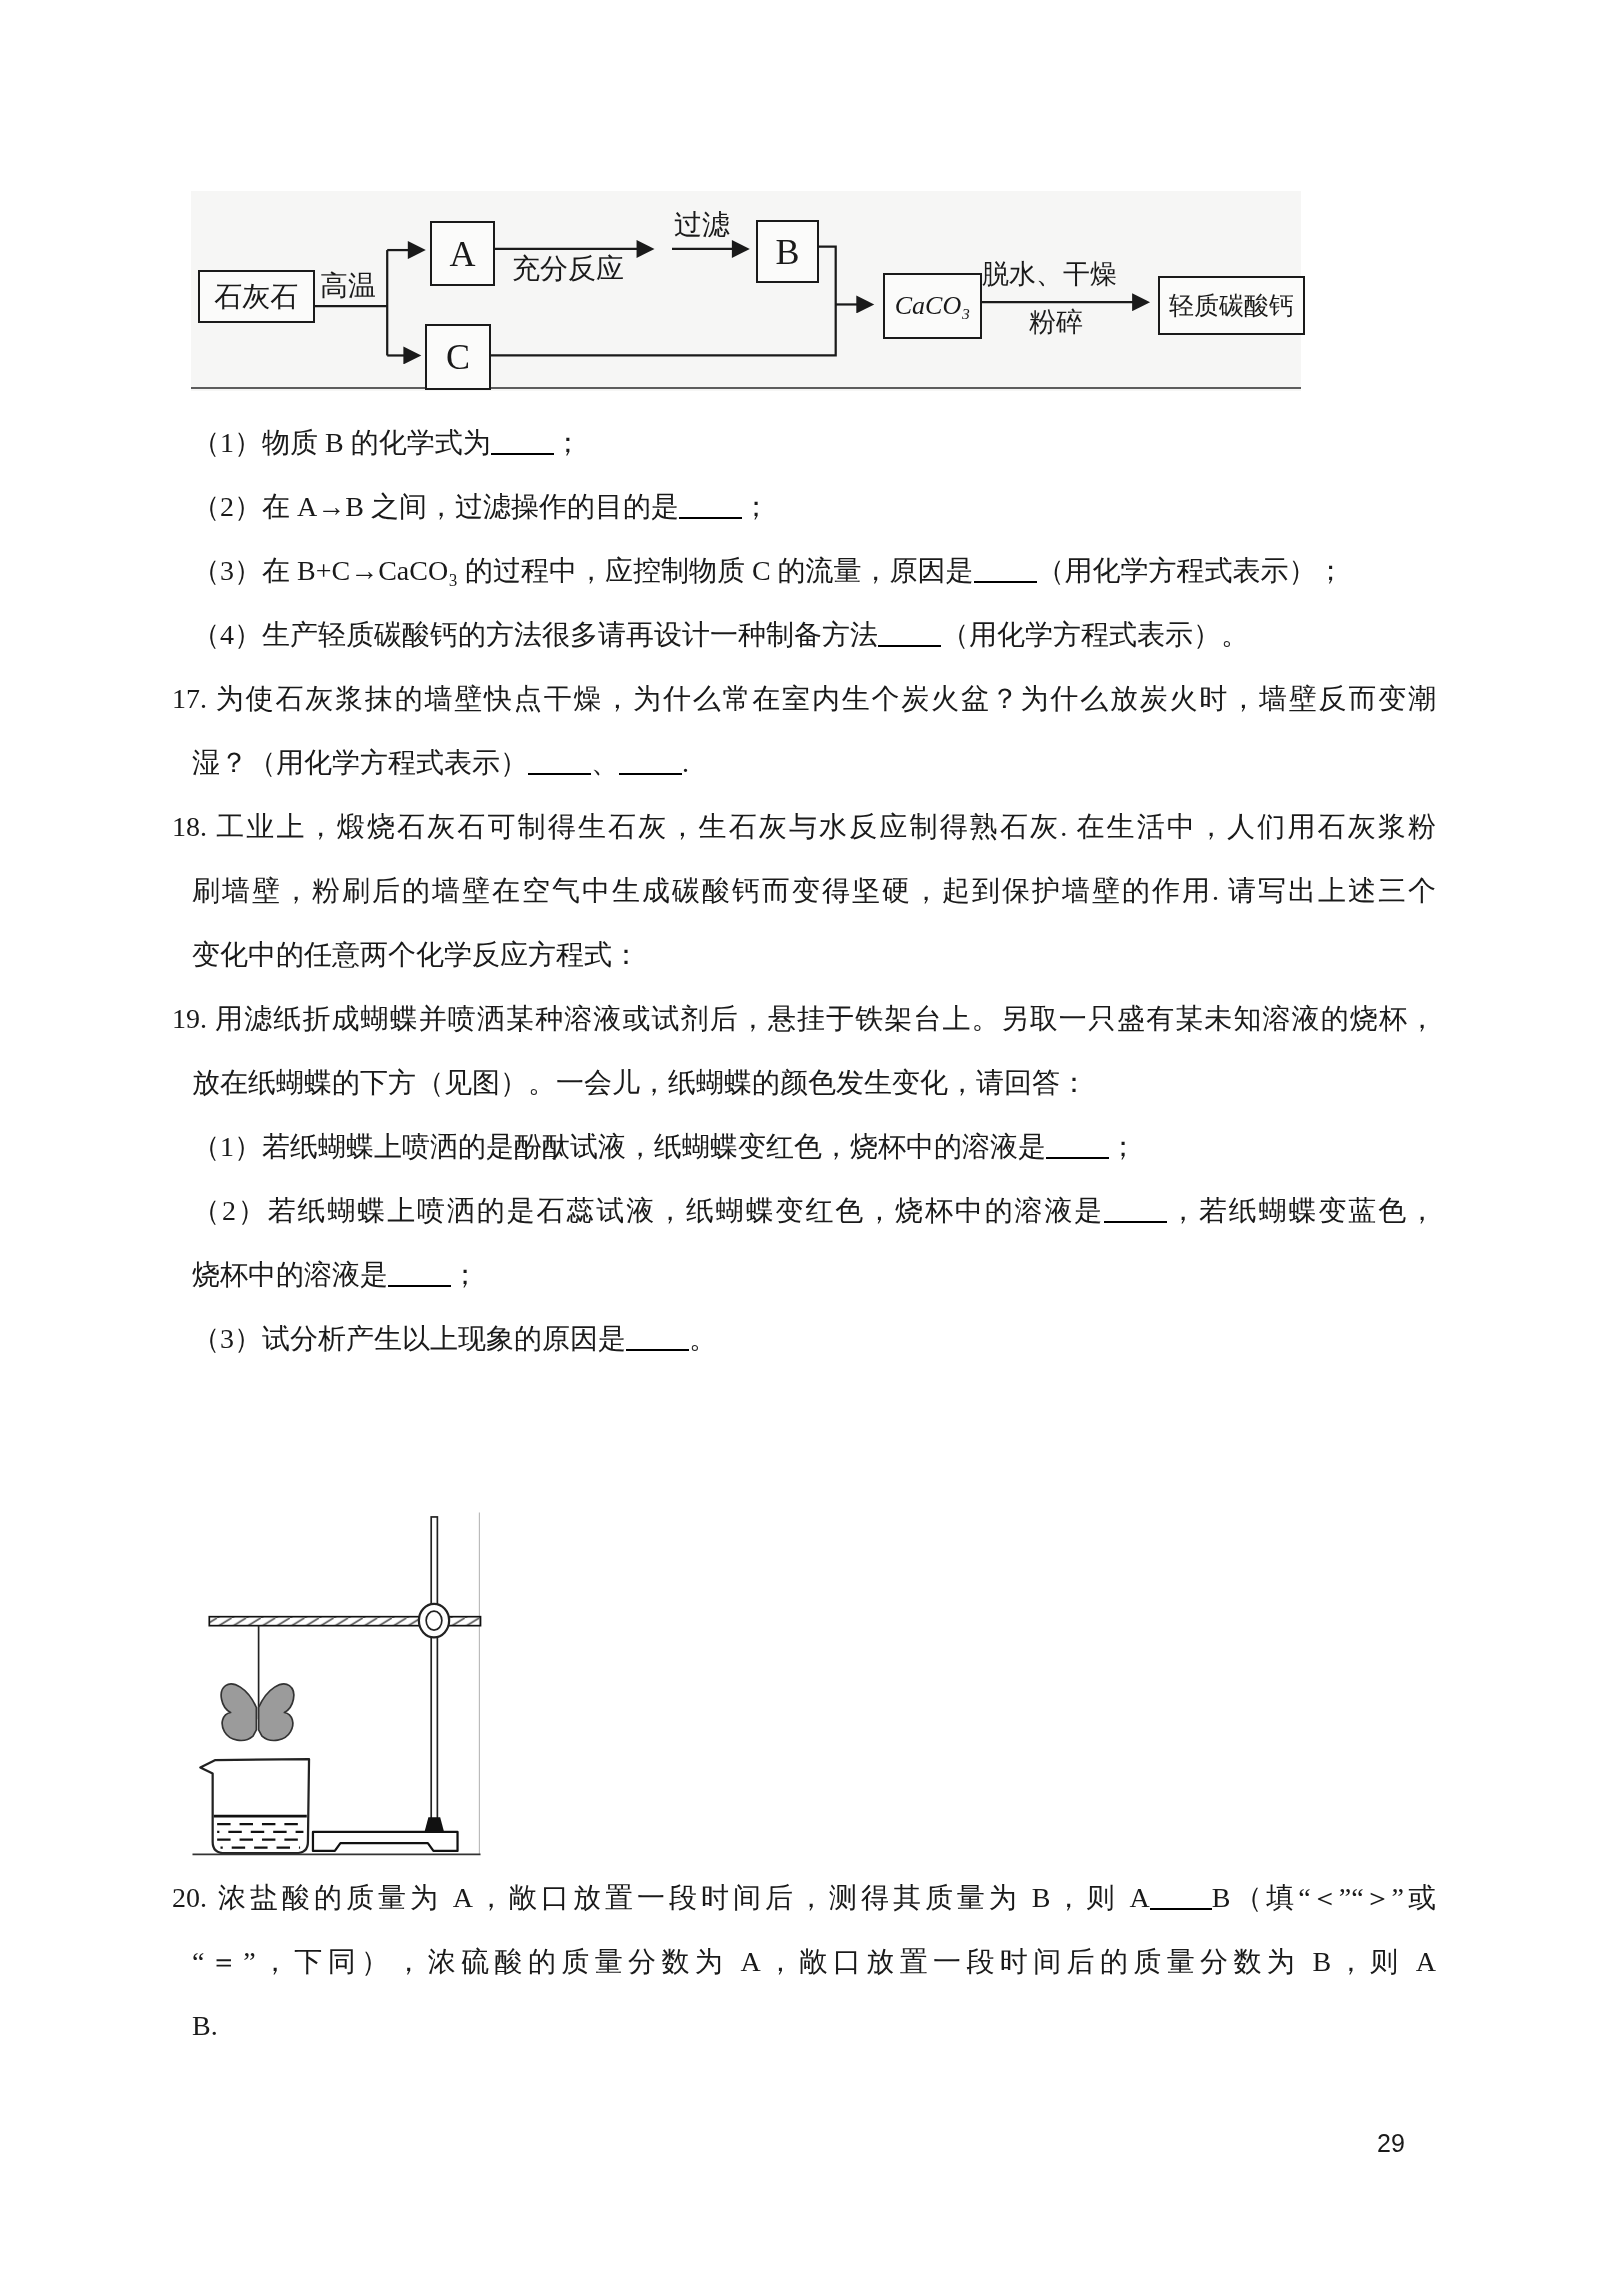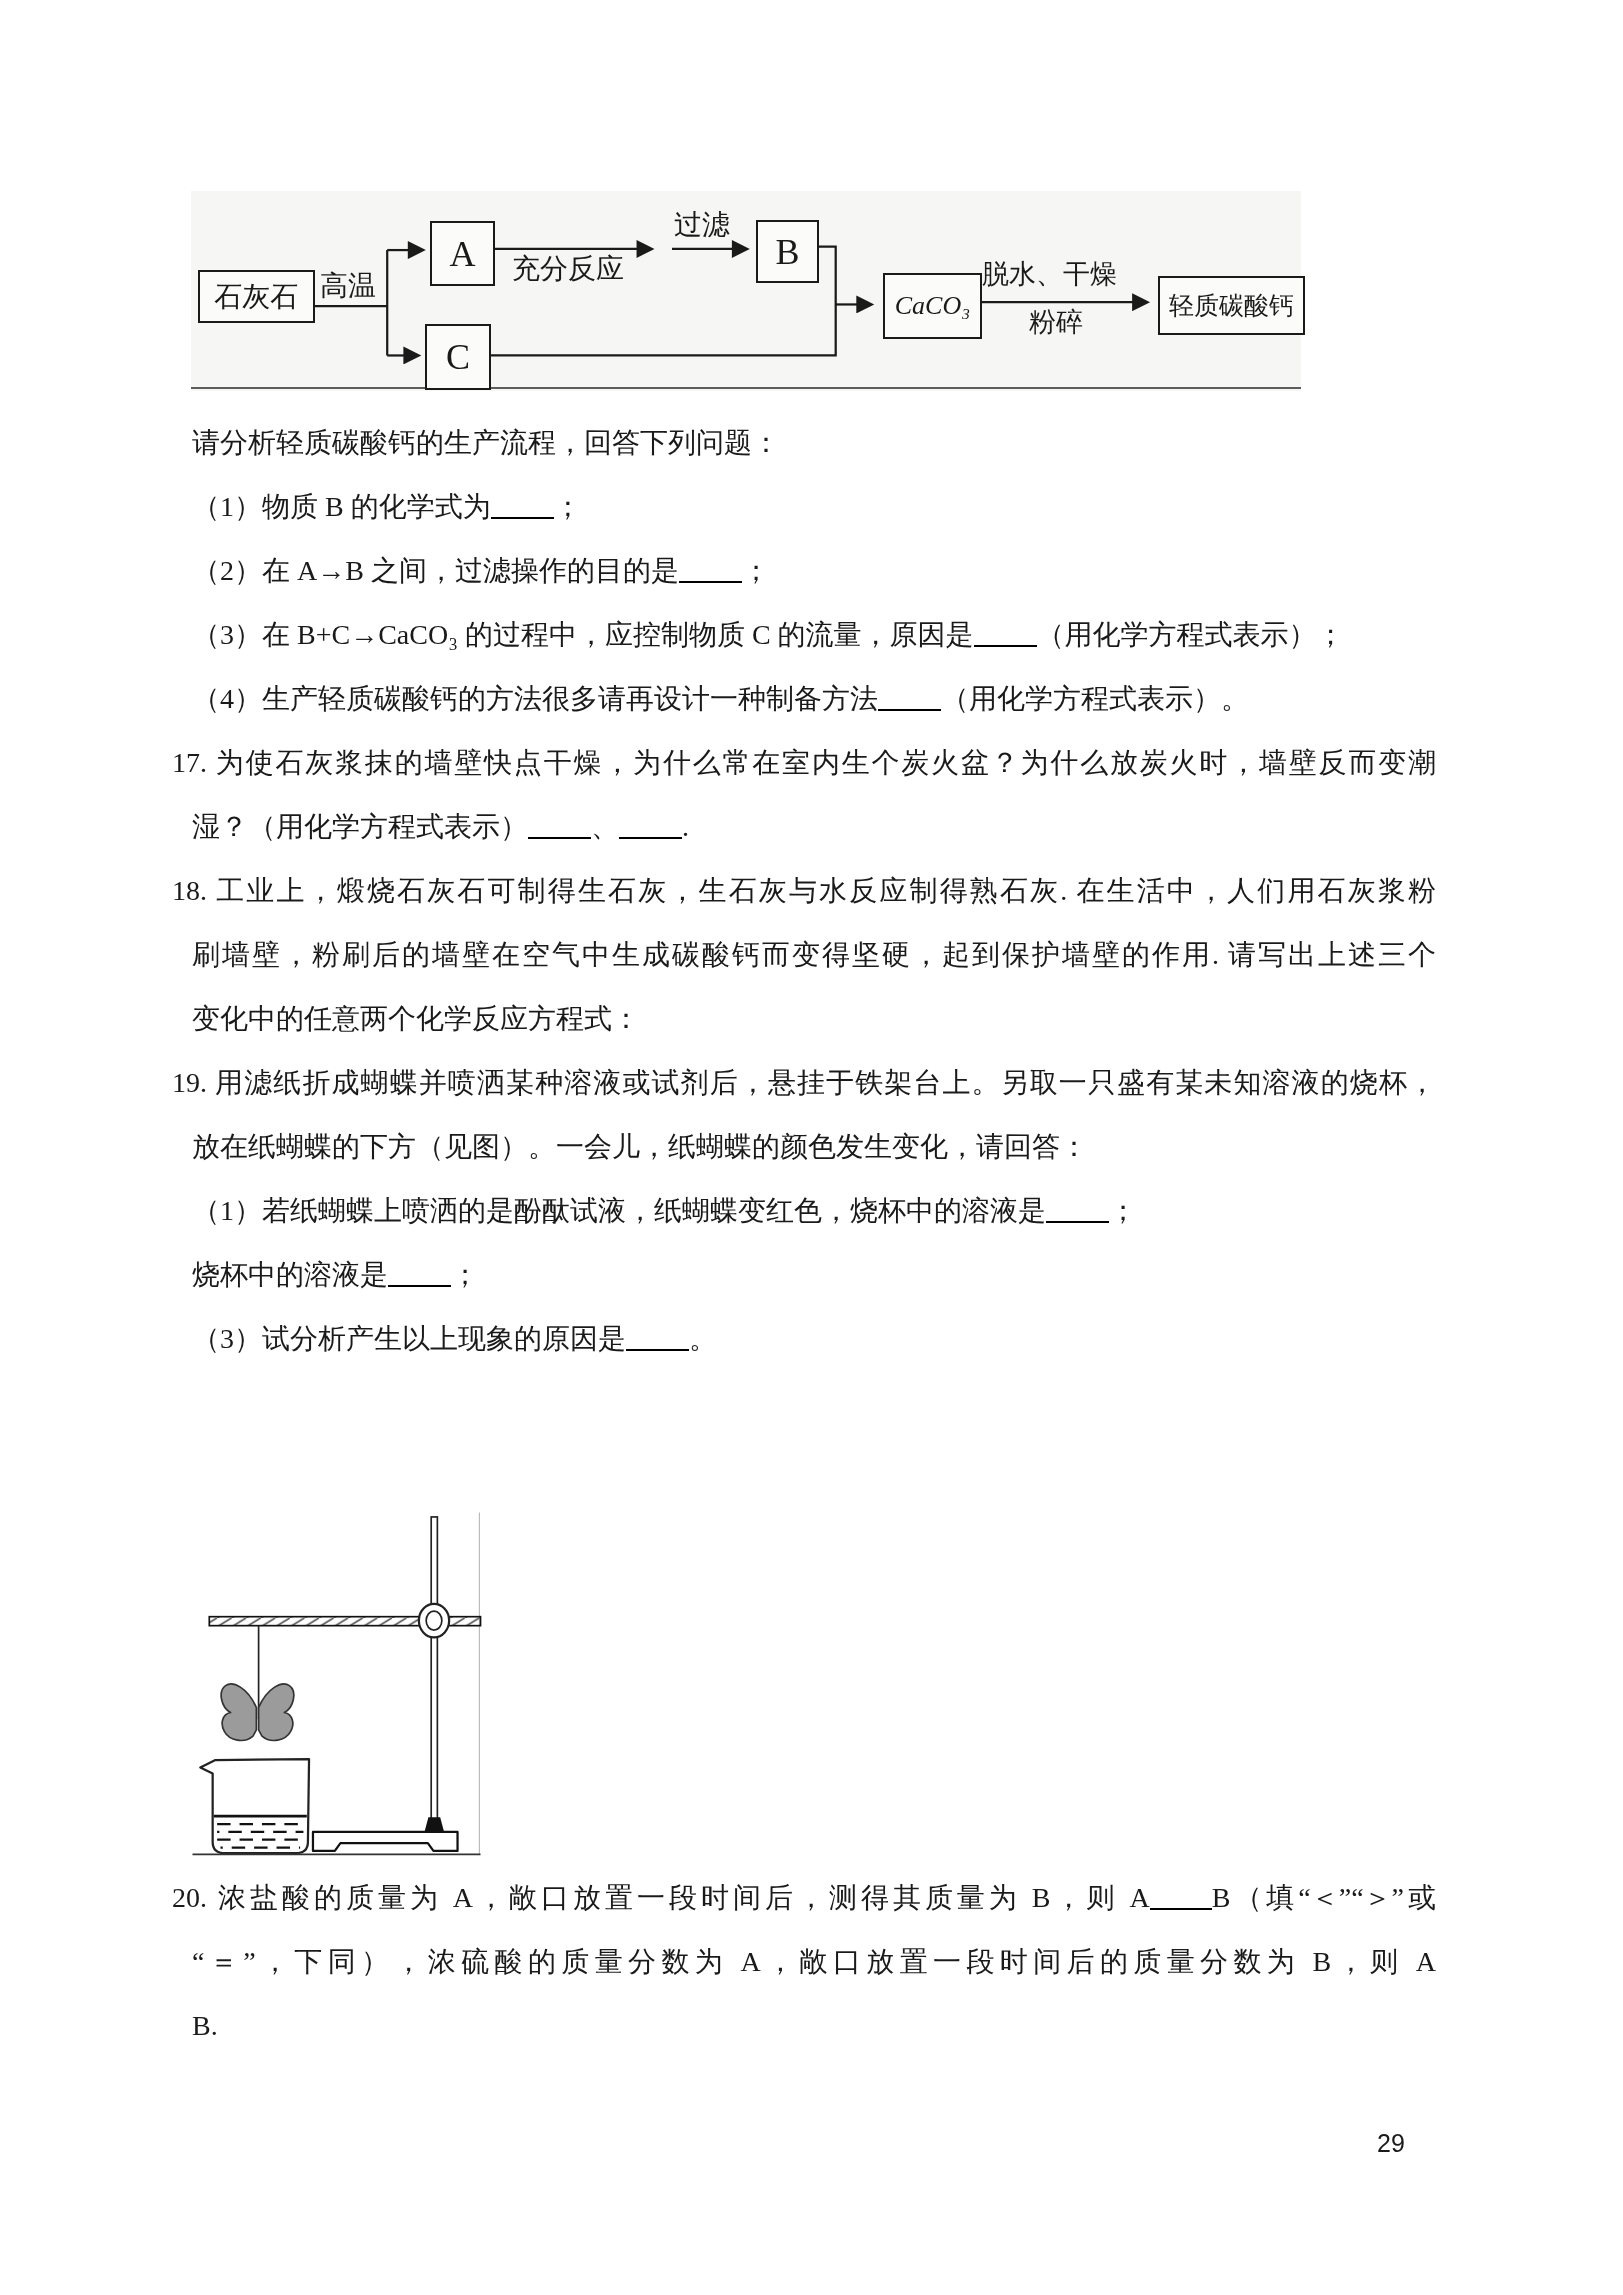--- a/index.html
+++ b/index.html
@@ -78,33 +78,33 @@
     <div class="fc-box" style="left:967px;top:85px;width:143px;height:55px;font-size:25px;">轻质碳酸钙</div>
 
     <div class="fc-label" style="left:129px;top:72px;margin-top:8px;">高温</div>
     <div class="fc-label" style="left:321px;top:63px;">充分反应</div>
     <div class="fc-label" style="left:483px;top:19px;">过滤</div>
     <div class="fc-label" style="left:791px;top:69px;font-size:27px;">脱水、干燥</div>
     <div class="fc-label" style="left:838px;top:117px;font-size:27px;">粉碎</div>
   </div>
 
   <div class="textblock tb1">
-      <div class="tline ind"><span>请分析轻质碳酸钙的生产流程，回答下列问题：</span></div>
       <div class="tline ind"><span>（1）物质 B 的化学式为</span><span class="blank" style="width: 63px;"></span><span>；</span></div>
       <div class="tline ind"><span>（2）在 A→B 之间，过滤操作的目的是</span><span class="blank" style="width: 63px;"></span><span>；</span></div>
       <div class="tline ind"><span>（3）在 B+C→CaCO₃ 的过程中，应控制物质 C 的流量，原因是</span><span class="blank" style="width: 63px;"></span><span>（用化学方程式表示）；</span></div>
       <div class="tline ind"><span>（4）生产轻质碳酸钙的方法很多请再设计一种制备方法</span><span class="blank" style="width: 63px;"></span><span>（用化学方程式表示）。</span></div>
       <div class="tline fill"><span>17. 为使石灰浆抹的墙壁快点干燥，为什么常在室内生个炭火盆？为什么放炭火时，墙壁反而变潮</span></div>
       <div class="tline ind"><span>湿？（用化学方程式表示）</span><span class="blank" style="width: 63px;"></span><span>、</span><span class="blank" style="width: 63px;"></span><span>.</span></div>
       <div class="tline fill"><span>18. 工业上，煅烧石灰石可制得生石灰，生石灰与水反应制得熟石灰. 在生活中，人们用石灰浆粉</span></div>
       <div class="tline ind fill"><span>刷墙壁，粉刷后的墙壁在空气中生成碳酸钙而变得坚硬，起到保护墙壁的作用. 请写出上述三个</span></div>
       <div class="tline ind"><span>变化中的任意两个化学反应方程式：</span></div>
       <div class="tline fill"><span>19. 用滤纸折成蝴蝶并喷洒某种溶液或试剂后，悬挂于铁架台上。另取一只盛有某未知溶液的烧杯，</span></div>
       <div class="tline ind"><span>放在纸蝴蝶的下方（见图）。一会儿，纸蝴蝶的颜色发生变化，请回答：</span></div>
       <div class="tline ind"><span>（1）若纸蝴蝶上喷洒的是酚酞试液，纸蝴蝶变红色，烧杯中的溶液是</span><span class="blank" style="width: 63px;"></span><span>；</span></div>
+      <div class="tline ind fill"><span>（2）若纸蝴蝶上喷洒的是石蕊试液，纸蝴蝶变红色，烧杯中的溶液是</span><span class="blank" style="width: 63px;"></span><span>，若纸蝴蝶变蓝色，</span></div>
       <div class="tline ind"><span>烧杯中的溶液是</span><span class="blank" style="width: 63px;"></span><span>；</span></div>
       <div class="tline ind"><span>（3）试分析产生以上现象的原因是</span><span class="blank" style="width: 63px;"></span><span>。</span></div>
     </div>
 
   <svg class="apparatus" viewBox="0 0 530 622">
     <defs>
       <pattern id="hatch" width="26" height="16" patternUnits="userSpaceOnUse">
         <path d="M0,16 L26,0" stroke="#555" stroke-width="3"></path>
       </pattern>
     </defs>

